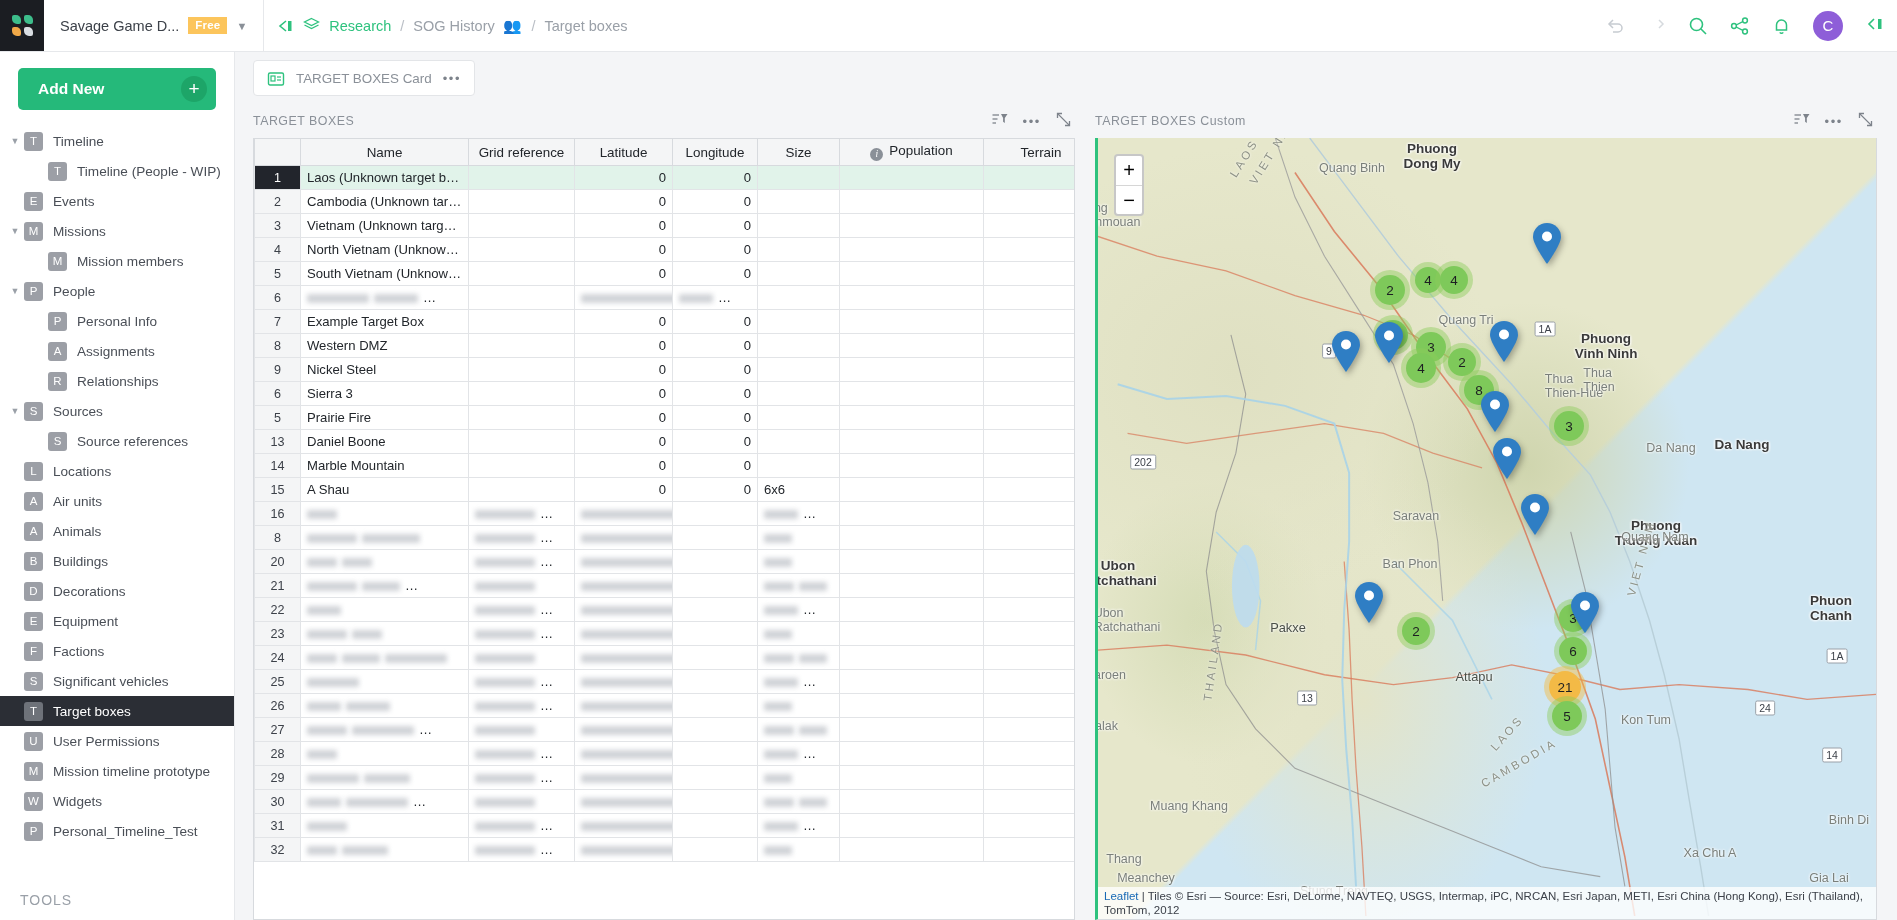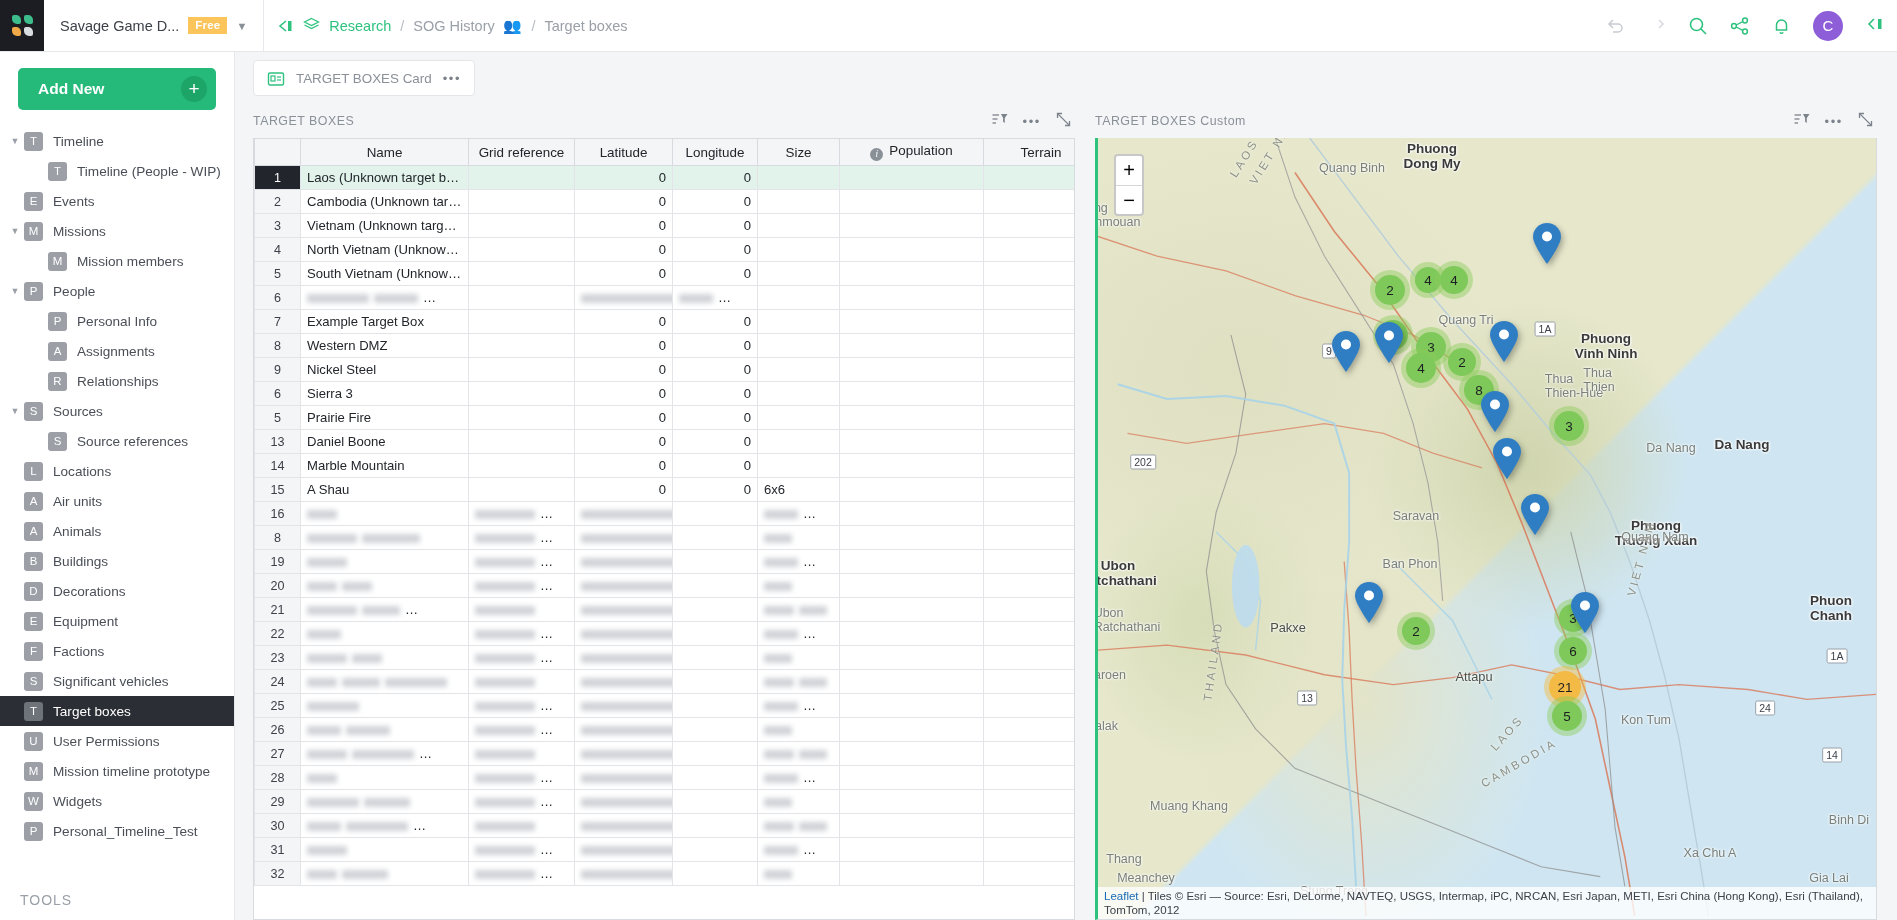--- a/index.html
+++ b/index.html
@@ -571,30 +571,20 @@
                     <td></td>
                     <td></td>
                   </tr>
                   <tr class="">
                     <td class="idx">8</td>
                     <td><span class="rd" style="width:50px"></span><span class="rd" style="width:58px"></span></td>
                     <td><span class="rd" style="width:60px"></span><span class="rd" style="width:42px"></span></td>
                     <td><span class="rd" style="width:120px"></span></td>
                     <td></td>
                     <td><span class="rd" style="width:28px"></span></td>
-                    <td></td>
-                    <td></td>
-                  </tr>
-                  <tr class="">
-                    <td class="idx">19</td>
-                    <td><span class="rd" style="width:40px"></span></td>
-                    <td><span class="rd" style="width:60px"></span><span class="rd" style="width:42px"></span></td>
-                    <td><span class="rd" style="width:120px"></span></td>
-                    <td></td>
-                    <td><span class="rd" style="width:34px"></span><span class="rd" style="width:30px"></span><span class="rd" style="width:28px"></span></td>
                     <td></td>
                     <td></td>
                   </tr>
                   <tr class="">
                     <td class="idx">20</td>
                     <td><span class="rd" style="width:30px"></span><span class="rd" style="width:30px"></span></td>
                     <td><span class="rd" style="width:60px"></span><span class="rd" style="width:42px"></span></td>
                     <td><span class="rd" style="width:110px"></span></td>
                     <td></td>
                     <td><span class="rd" style="width:28px"></span></td>

